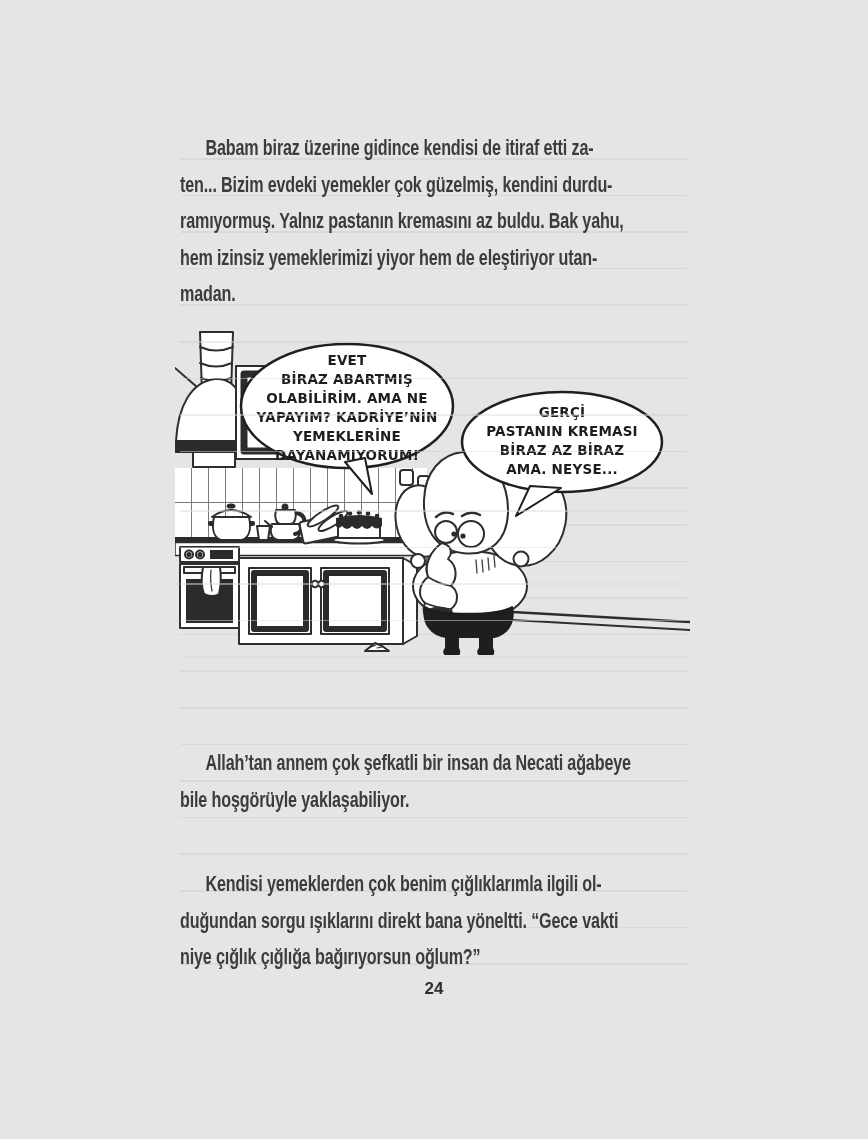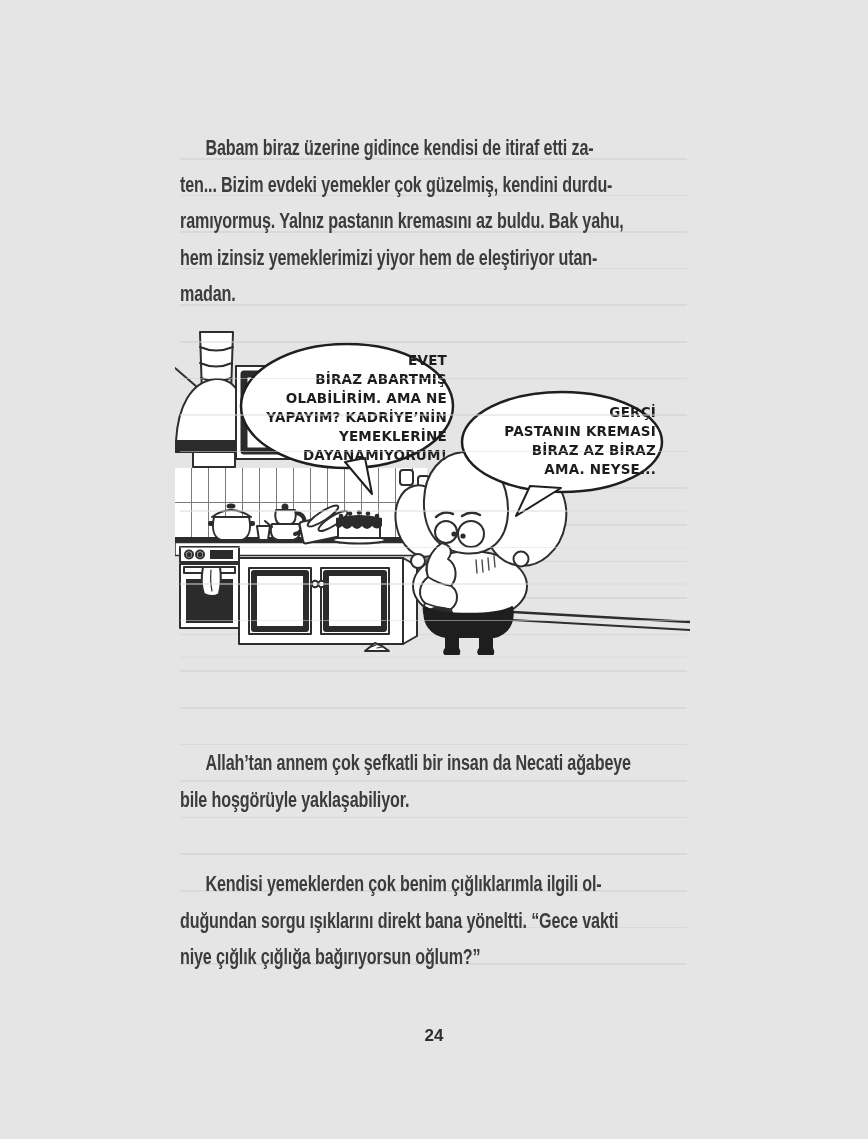--- a/index.html
+++ b/index.html
@@ -28,28 +28,28 @@
     font:700 21.5px/36.6px "Liberation Sans", sans-serif;
     letter-spacing:-0.2px; color:#3c3c3c;
     white-space:pre-line; text-indent:34px;
     z-index:2;
   }
   .para-1 { top:130px; }
   .para-2 { top:745px; }
   .para-3 { top:866px; }
   .illustration-svg { position:absolute; left:175px; top:320px; z-index:3; }
   .bubble-text {
-    position:absolute; z-index:4; text-align:right; white-space:pre-line;
+    position:absolute; z-index:4; text-align:center; white-space:pre-line;
     font:700 13.5px/19px "DejaVu Sans", sans-serif;
     letter-spacing:0.2px; color:#1d1d1d;
   }
   .bubble-text-1 { left:247px; top:351px; width:200px; }
   .bubble-text-2 { left:468px; top:403px; width:188px; }
   .page-number {
-    position:absolute; left:0; top:1026px; width:868px; text-align:center;
+    position:absolute; left:0; top:979px; width:868px; text-align:center;
     font:700 17px/20px "Liberation Sans", sans-serif; color:#2e2e2e;
     z-index:2;
   }
 </style>
 </head>
 <body>
 
 <div class="page">
 
   <div class="ruled-lines"></div>

